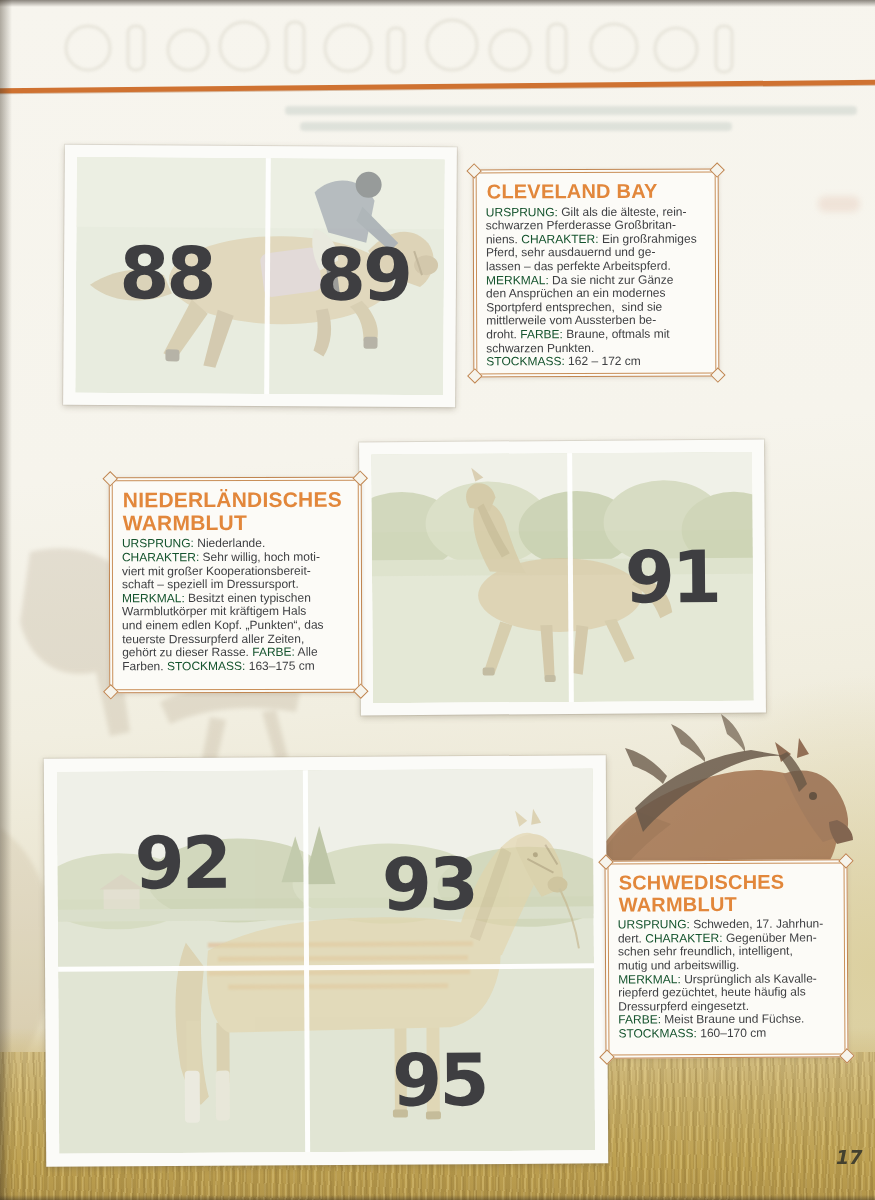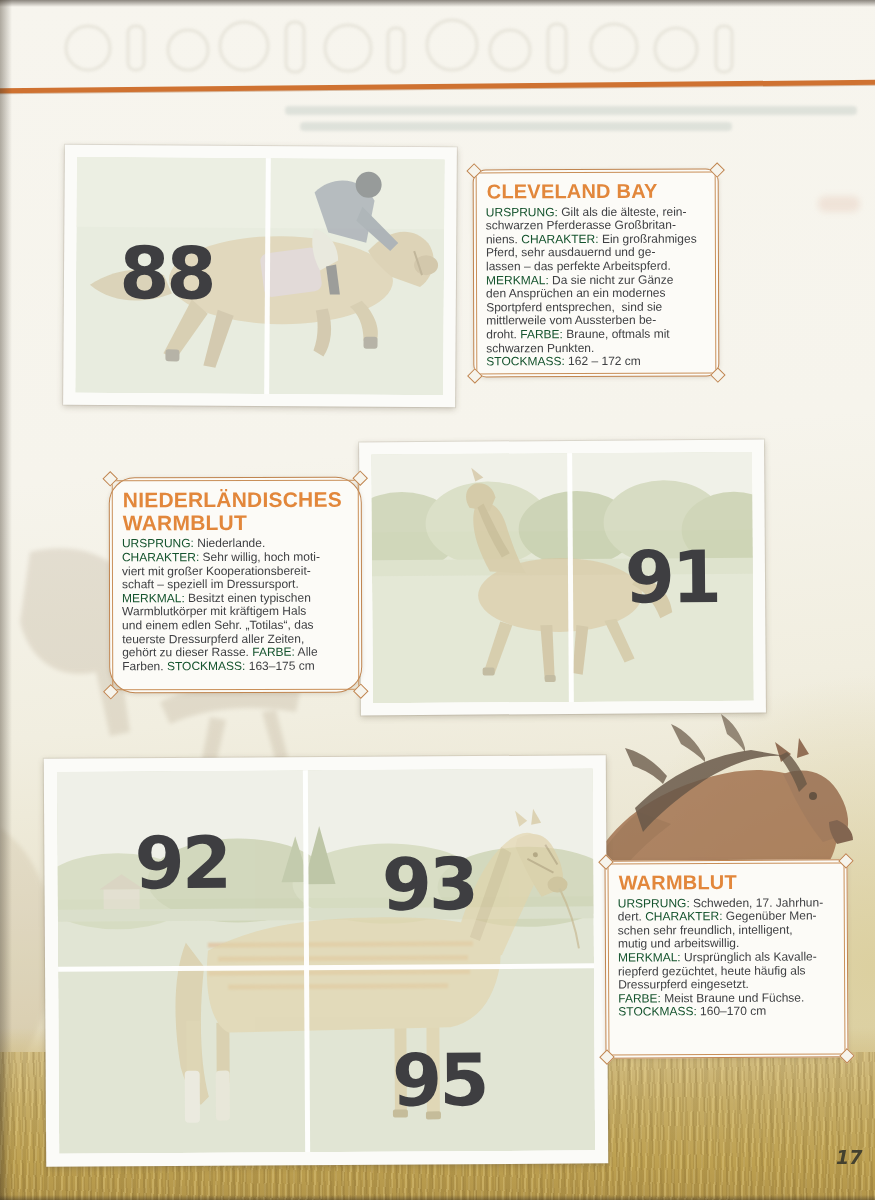--- a/index.html
+++ b/index.html
@@ -134,24 +134,25 @@
           <rect x="186" y="92" width="58" height="44" rx="8" fill="#dcccd2" transform="rotate(-8 215 114)"></rect>
           <path d="M238,70 C252,74 262,86 262,102 L244,112 C236,98 234,82 238,70 Z" fill="#e9e7dc"></path>
           <path d="M238,34 C256,16 286,18 298,42 L290,84 L252,74 Z" fill="#8a93a3"></path>
           <path d="M286,48 L322,84 L314,92 L280,62 Z" fill="#7e8797"></path>
           <circle cx="292" cy="26" r="13" fill="#53575f"></circle>
           <path d="M250,108 L254,136 L264,136 L260,106 Z" fill="#5d5d61"></path>
         </g>
       </svg>
       <div class="dv" style="left:51.4%;"></div>
       <span class="num" style="left:24.6%;top:49%;">88</span>
+      <span class="num" style="left:78%;top:49%;">89</span>
     </div>
   </figure>
 
-  <section class="infobox" style="left:473px;top:169px;width:246px;height:208px;transform:rotate(-.2deg);border-radius:13px;">
+  <section class="infobox" style="left:473px;top:169px;width:246px;height:208px;transform:rotate(-.2deg);">
     <div class="corner c-tl"></div>
     <div class="corner c-tr"></div>
     <div class="corner c-bl"></div>
     <div class="corner c-br"></div>
     <h2 class="bname fs20">
         <span>CLEVELAND BAY</span>
       </h2>
     <div class="blines">
         <div class="bline"><span class="blabel">URSPRUNG:</span><span class="btext"> Gilt als die älteste, rein-</span></div>
         <div class="bline"><span class="btext">schwarzen Pferderasse Großbritan-</span></div>
@@ -194,37 +195,37 @@
           <path d="M266,124 C286,128 298,142 300,160 L288,166 C282,150 272,138 260,132 Z" fill="#cbb489"></path>
           <rect x="110" y="214" width="12" height="8" rx="2" fill="#a89878"></rect>
           <rect x="172" y="222" width="11" height="7" rx="2" fill="#a89878"></rect>
         </g>
       </svg>
       <div class="dv" style="left:51.4%;"></div>
       <span class="num" style="left:78.7%;top:50.4%;">91</span>
     </div>
   </figure>
 
-  <section class="infobox" style="left:109px;top:477px;width:253px;height:216px;transform:rotate(-.15deg);border-radius:26px;">
+  <section class="infobox" style="left:109px;top:477px;width:253px;height:216px;transform:rotate(-.15deg);">
     <div class="corner c-tl"></div>
     <div class="corner c-tr"></div>
     <div class="corner c-bl"></div>
     <div class="corner c-br"></div>
     <h2 class="bname fs21">
       <span>NIEDERLÄNDISCHES</span>
       <span>WARMBLUT</span>
     </h2>
     <div class="blines">
         <div class="bline"><span class="blabel">URSPRUNG:</span><span class="btext"> Niederlande.</span></div>
         <div class="bline"><span class="blabel">CHARAKTER:</span><span class="btext"> Sehr willig, hoch moti-</span></div>
         <div class="bline"><span class="btext">viert mit großer Kooperationsbereit-</span></div>
         <div class="bline"><span class="btext">schaft – speziell im Dressursport.</span></div>
         <div class="bline"><span class="blabel">MERKMAL:</span><span class="btext"> Besitzt einen typischen</span></div>
         <div class="bline"><span class="btext">Warmblutkörper mit kräftigem Hals</span></div>
-        <div class="bline"><span class="btext">und einem edlen Sehr. „Totilas“, das</span></div>
+        <div class="bline"><span class="btext">und einem edlen Kopf. „Punkten“, das</span></div>
         <div class="bline"><span class="btext">teuerste Dressurpferd aller Zeiten,</span></div>
         <div class="bline"><span class="btext">gehört zu dieser Rasse. </span><span class="blabel">FARBE:</span><span class="btext"> Alle</span></div>
         <div class="bline"><span class="btext">Farben. </span><span class="blabel">STOCKMASS:</span><span class="btext"> 163–175 cm</span></div>
       </div>
   </section>
 
   <figure class="photo" style="left:45px;top:757px;width:536px;height:382px;margin:0;padding:13px;transform:rotate(-.35deg);">
     <div class="photo-inner">
       <svg width="536" height="382" viewBox="0 0 536 382">
         <rect width="536" height="382" fill="#e1e5d4"></rect>
@@ -275,20 +276,21 @@
       <span class="num" style="left:71%;top:77.2%;margin-top:16px;">95</span>
     </div>
   </figure>
 
   <section class="infobox" style="left:605px;top:860px;width:243px;height:198px;transform:rotate(-.3deg);">
     <div class="corner c-tl"></div>
     <div class="corner c-tr"></div>
     <div class="corner c-bl"></div>
     <div class="corner c-br"></div>
     <h2 class="bname fs20">
+      <span>SCHWEDISCHES</span>
       <span>WARMBLUT</span>
     </h2>
     <div class="blines">
         <div class="bline"><span class="blabel">URSPRUNG:</span><span class="btext"> Schweden, 17. Jahrhun-</span></div>
         <div class="bline"><span class="btext">dert. </span><span class="blabel">CHARAKTER:</span><span class="btext"> Gegenüber Men-</span></div>
         <div class="bline"><span class="btext">schen sehr freundlich, intelligent,</span></div>
         <div class="bline"><span class="btext">mutig und arbeitswillig.</span></div>
         <div class="bline"><span class="blabel">MERKMAL:</span><span class="btext"> Ursprünglich als Kavalle-</span></div>
         <div class="bline"><span class="btext">riepferd gezüchtet, heute häufig als</span></div>
         <div class="bline"><span class="btext">Dressurpferd eingesetzt.</span></div>

